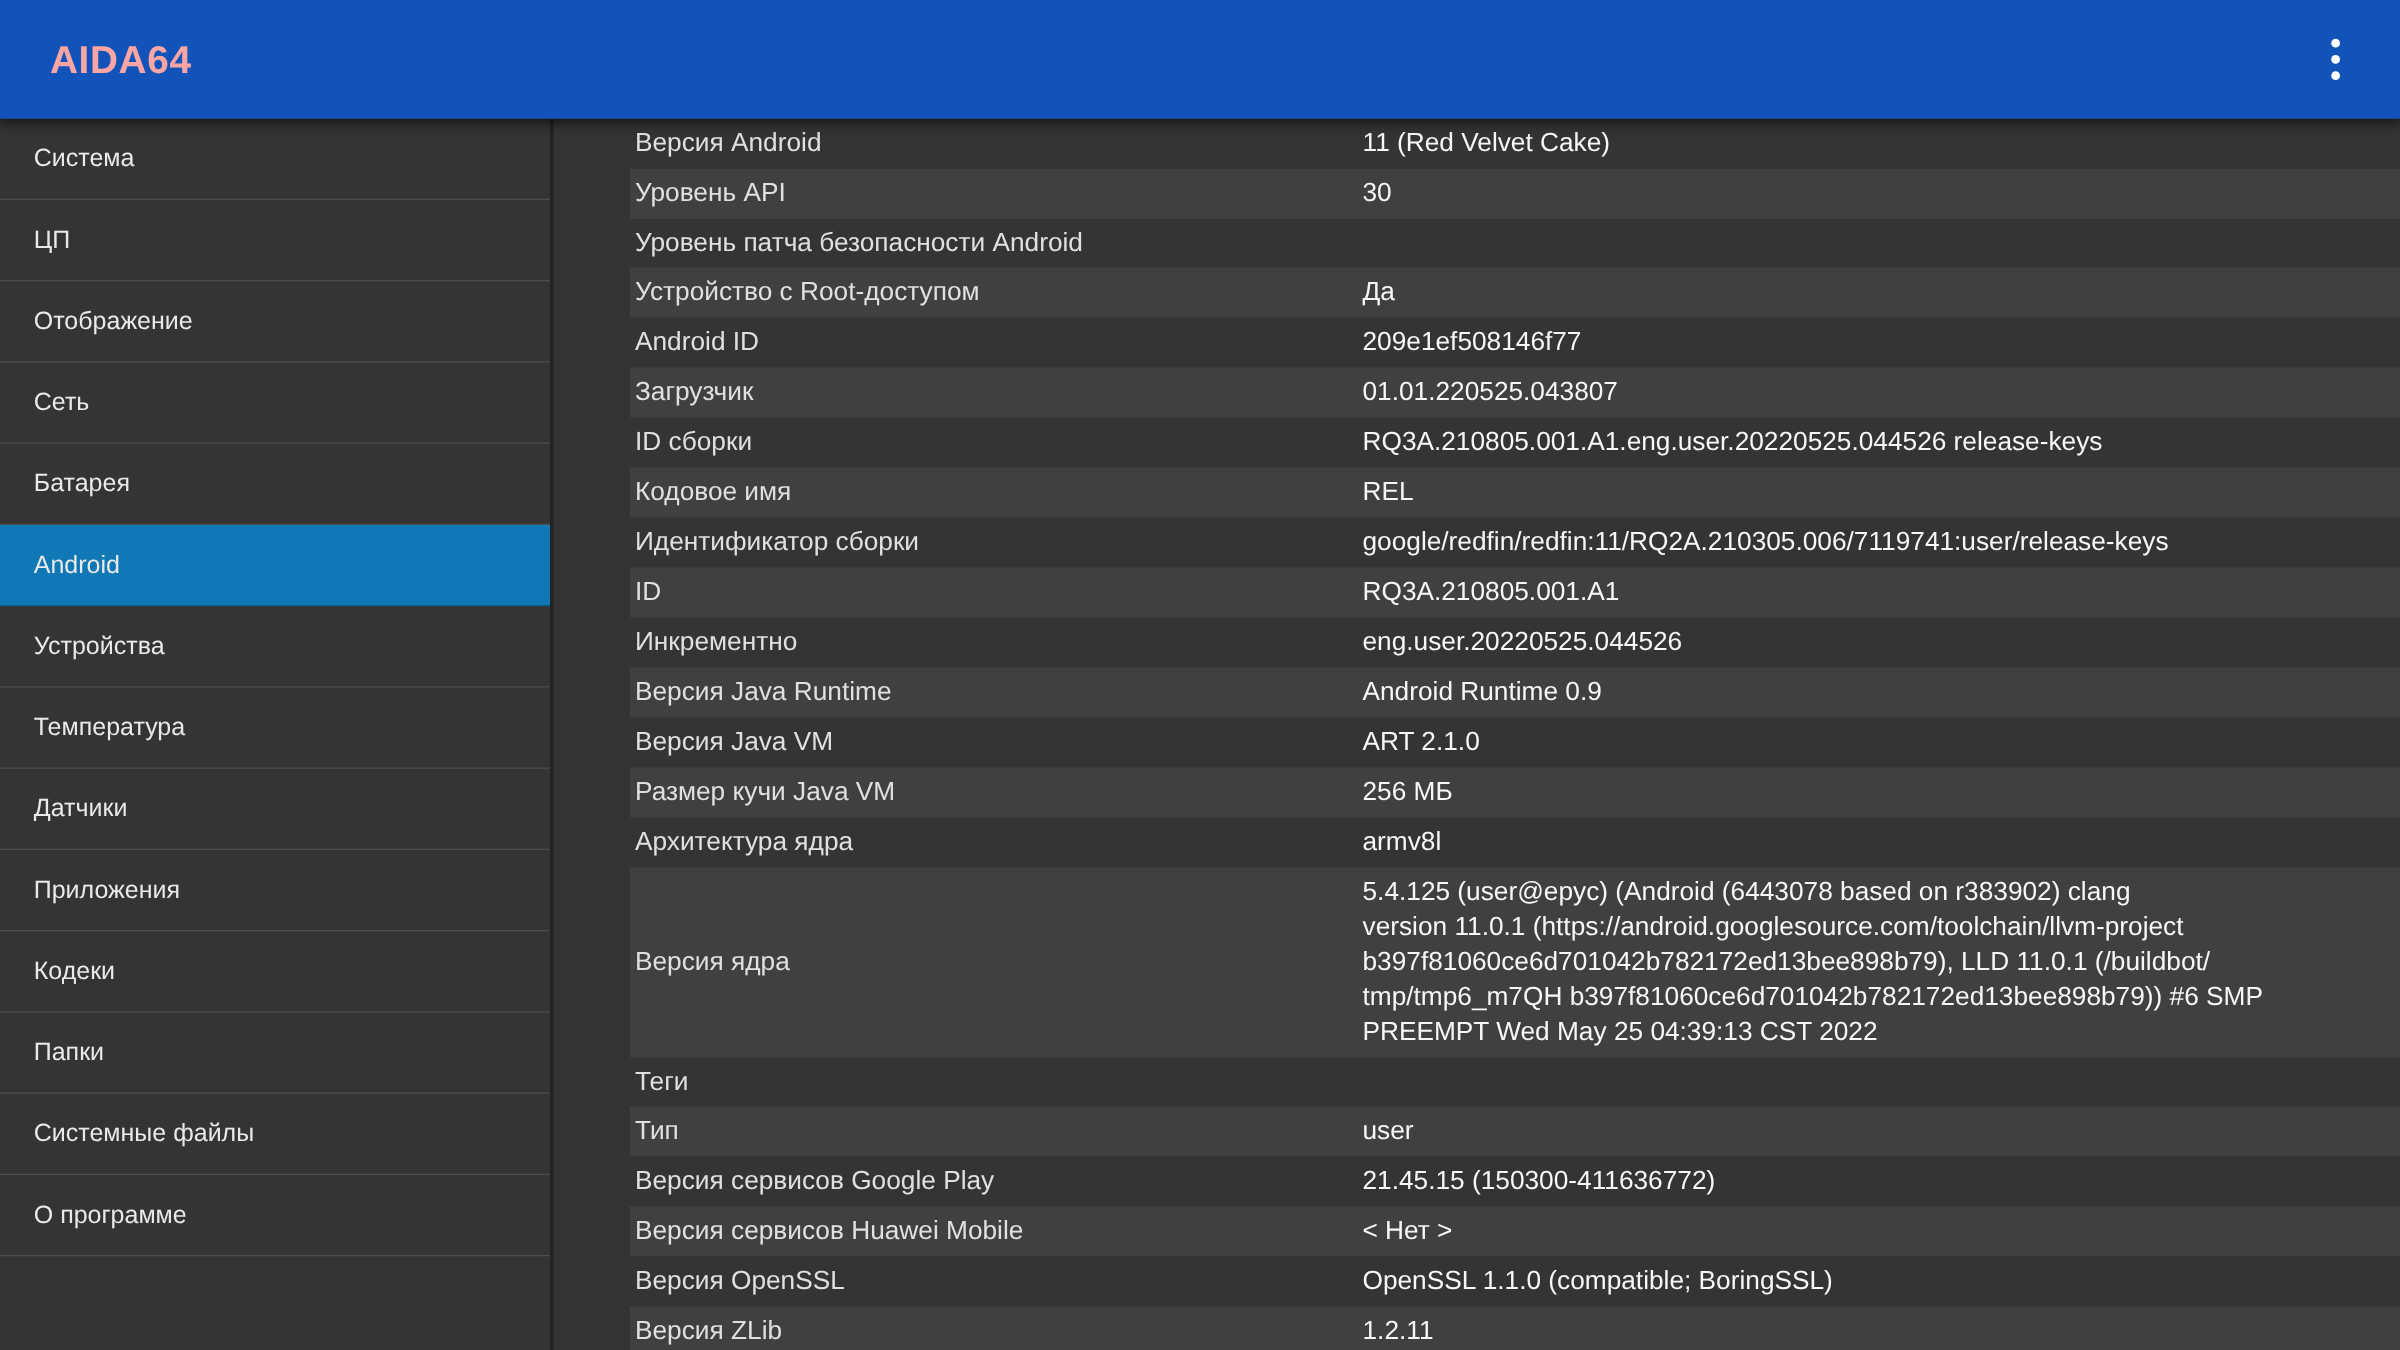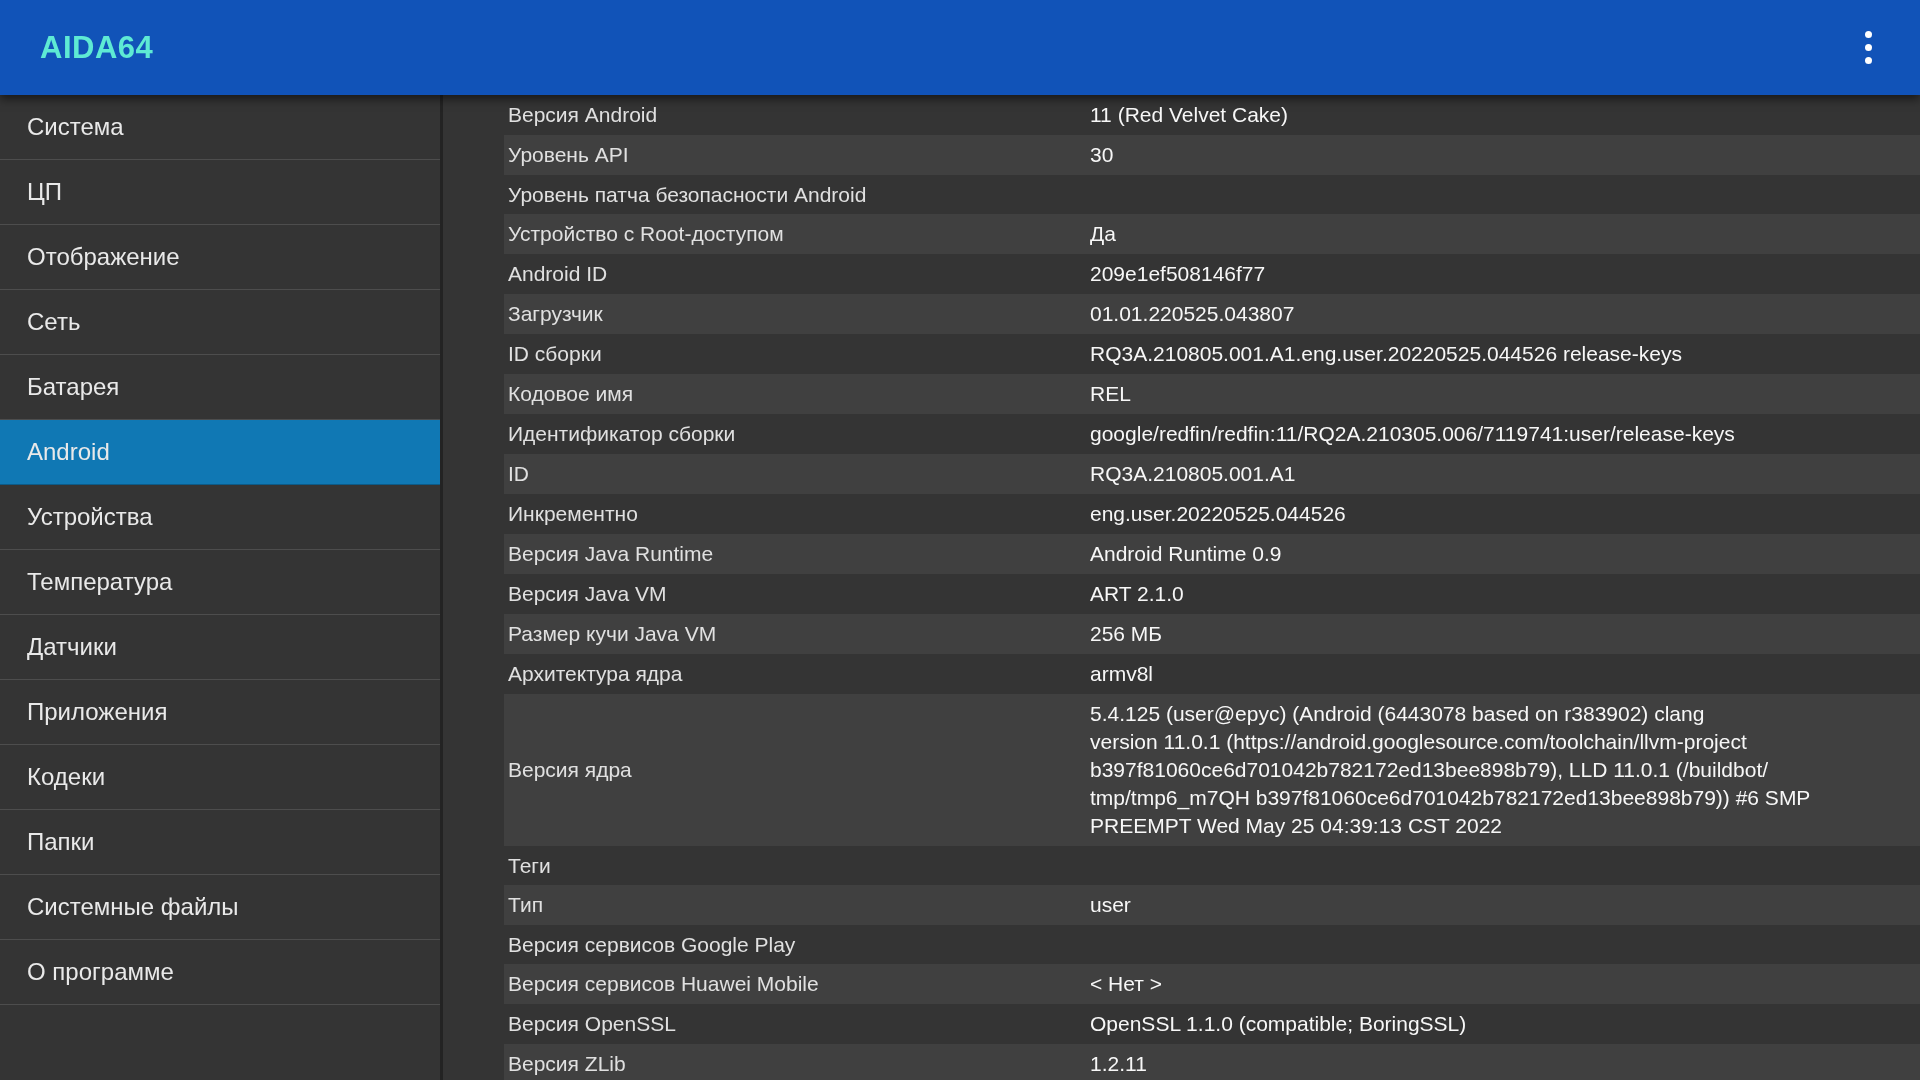--- a/index.html
+++ b/index.html
@@ -15,21 +15,21 @@
     position: relative; z-index: 5;
     height: 95px;
     background: var(--appbar-color, #1153b8);
     display: flex; align-items: center;
     padding: 0 26px 0 40px;
     box-shadow: 0 4px 9px rgba(0,0,0,0.55);
     box-sizing: border-box;
   }
   .app-title {
     margin: 0;
-    color: #5eead4;
+    color: #fca5a5;
     font-size: 31px;
     font-weight: bold;
     letter-spacing: 0.5px;
   }
   .kebab {
     margin-left: auto;
     width: 52px; height: 64px;
     display: flex; flex-direction: column;
     justify-content: center; align-items: center;
     gap: 6px;
@@ -45,21 +45,21 @@
     width: 440px; flex: none;
     background: #343434;
     border-right: 3px solid #232323;
     overflow: hidden;
   }
   .side-item {
     height: 65px; box-sizing: border-box;
     display: flex; align-items: center;
     padding-left: 27px;
     color: #e9e9e9;
-    font-size: 24px;
+    font-size: 20px;
     border-bottom: 1px solid #4d4d4d;
     cursor: pointer;
   }
   .side-item.selected {
     background: var(--selection-color, #1078b4);
     border-bottom-color: rgba(0,0,0,0.25);
   }
 
   
   .content {
@@ -252,20 +252,21 @@
     <span class="label">Теги</span>
   </div>
 
   <div class="row">
     <span class="label">Тип</span>
     <span class="value">user</span>
   </div>
 
   <div class="row">
     <span class="label">Версия сервисов Google Play</span>
+    <span class="value">21.45.15 (150300-411636772)</span>
   </div>
 
   <div class="row">
     <span class="label">Версия сервисов Huawei Mobile</span>
     <span class="value">&lt; Нет &gt;</span>
   </div>
 
   <div class="row">
     <span class="label">Версия OpenSSL</span>
     <span class="value">OpenSSL 1.1.0 (compatible; BoringSSL)</span>

